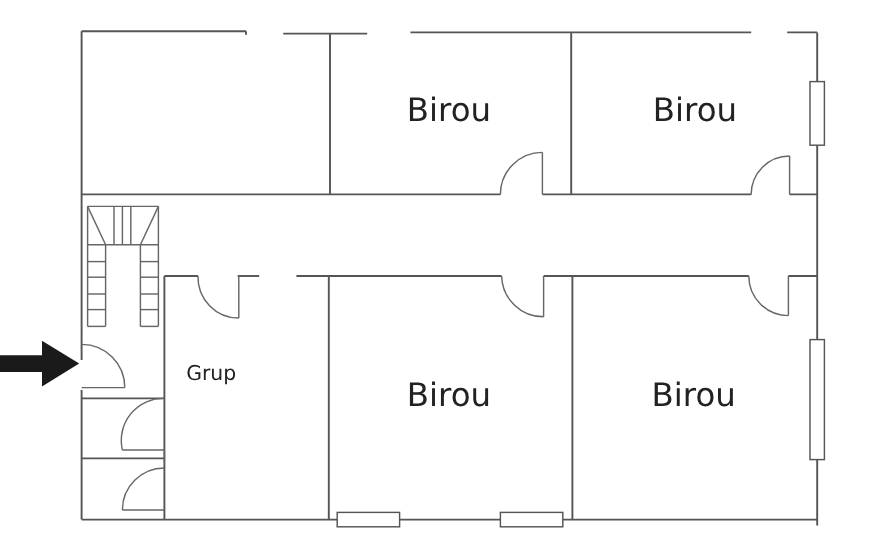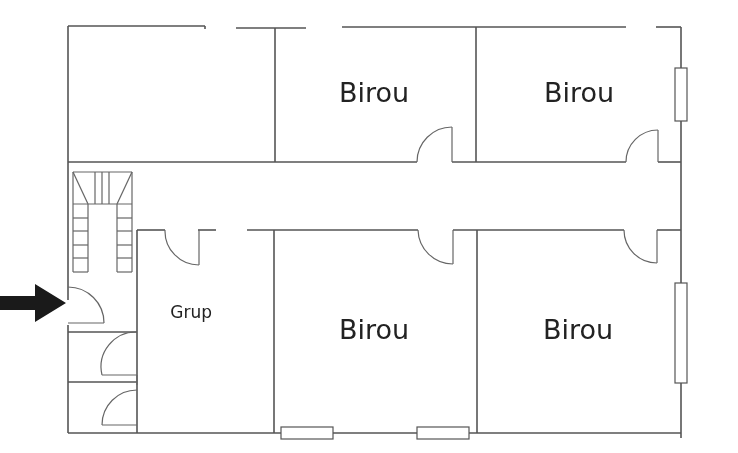--- a/index.html
+++ b/index.html
@@ -3,21 +3,21 @@
   <meta charset="utf-8">
   <style>
     html, body { margin: 0; padding: 0; background: #ffffff; }
     body { width: 738px; height: 453px; position: relative; overflow: hidden; font-family: "DejaVu Sans", sans-serif; }
     svg.plan { position: absolute; left: 0; top: 0; width: 738px; height: 453px; }
     .wall { stroke: #555; stroke-width: 1.6; fill: none; }
     .thin { stroke: #666; stroke-width: 1.2; fill: none; }
     .win { stroke: #555; stroke-width: 1.2; fill: #fff; }
     .label { position: absolute; color: #222; font-family: "DejaVu Sans", sans-serif; white-space: nowrap; text-align: right; }
     .room-label { font-size: 27px; letter-spacing: 0px; }
-    .sanitar-label { font-size: 17px; line-height: 22px; }
+    .sanitar-label { font-size: 17px; line-height: 22px; text-align: center; }
   </style>
 </head>
 <body>
 
 <svg class="plan" viewBox="0 0 738 453" xmlns="http://www.w3.org/2000/svg">
 
   <g>
 
     <line class="wall" x1="68" y1="26" x2="205" y2="26"></line>
     <line class="wall" x1="205" y1="26" x2="205" y2="29"></line>

